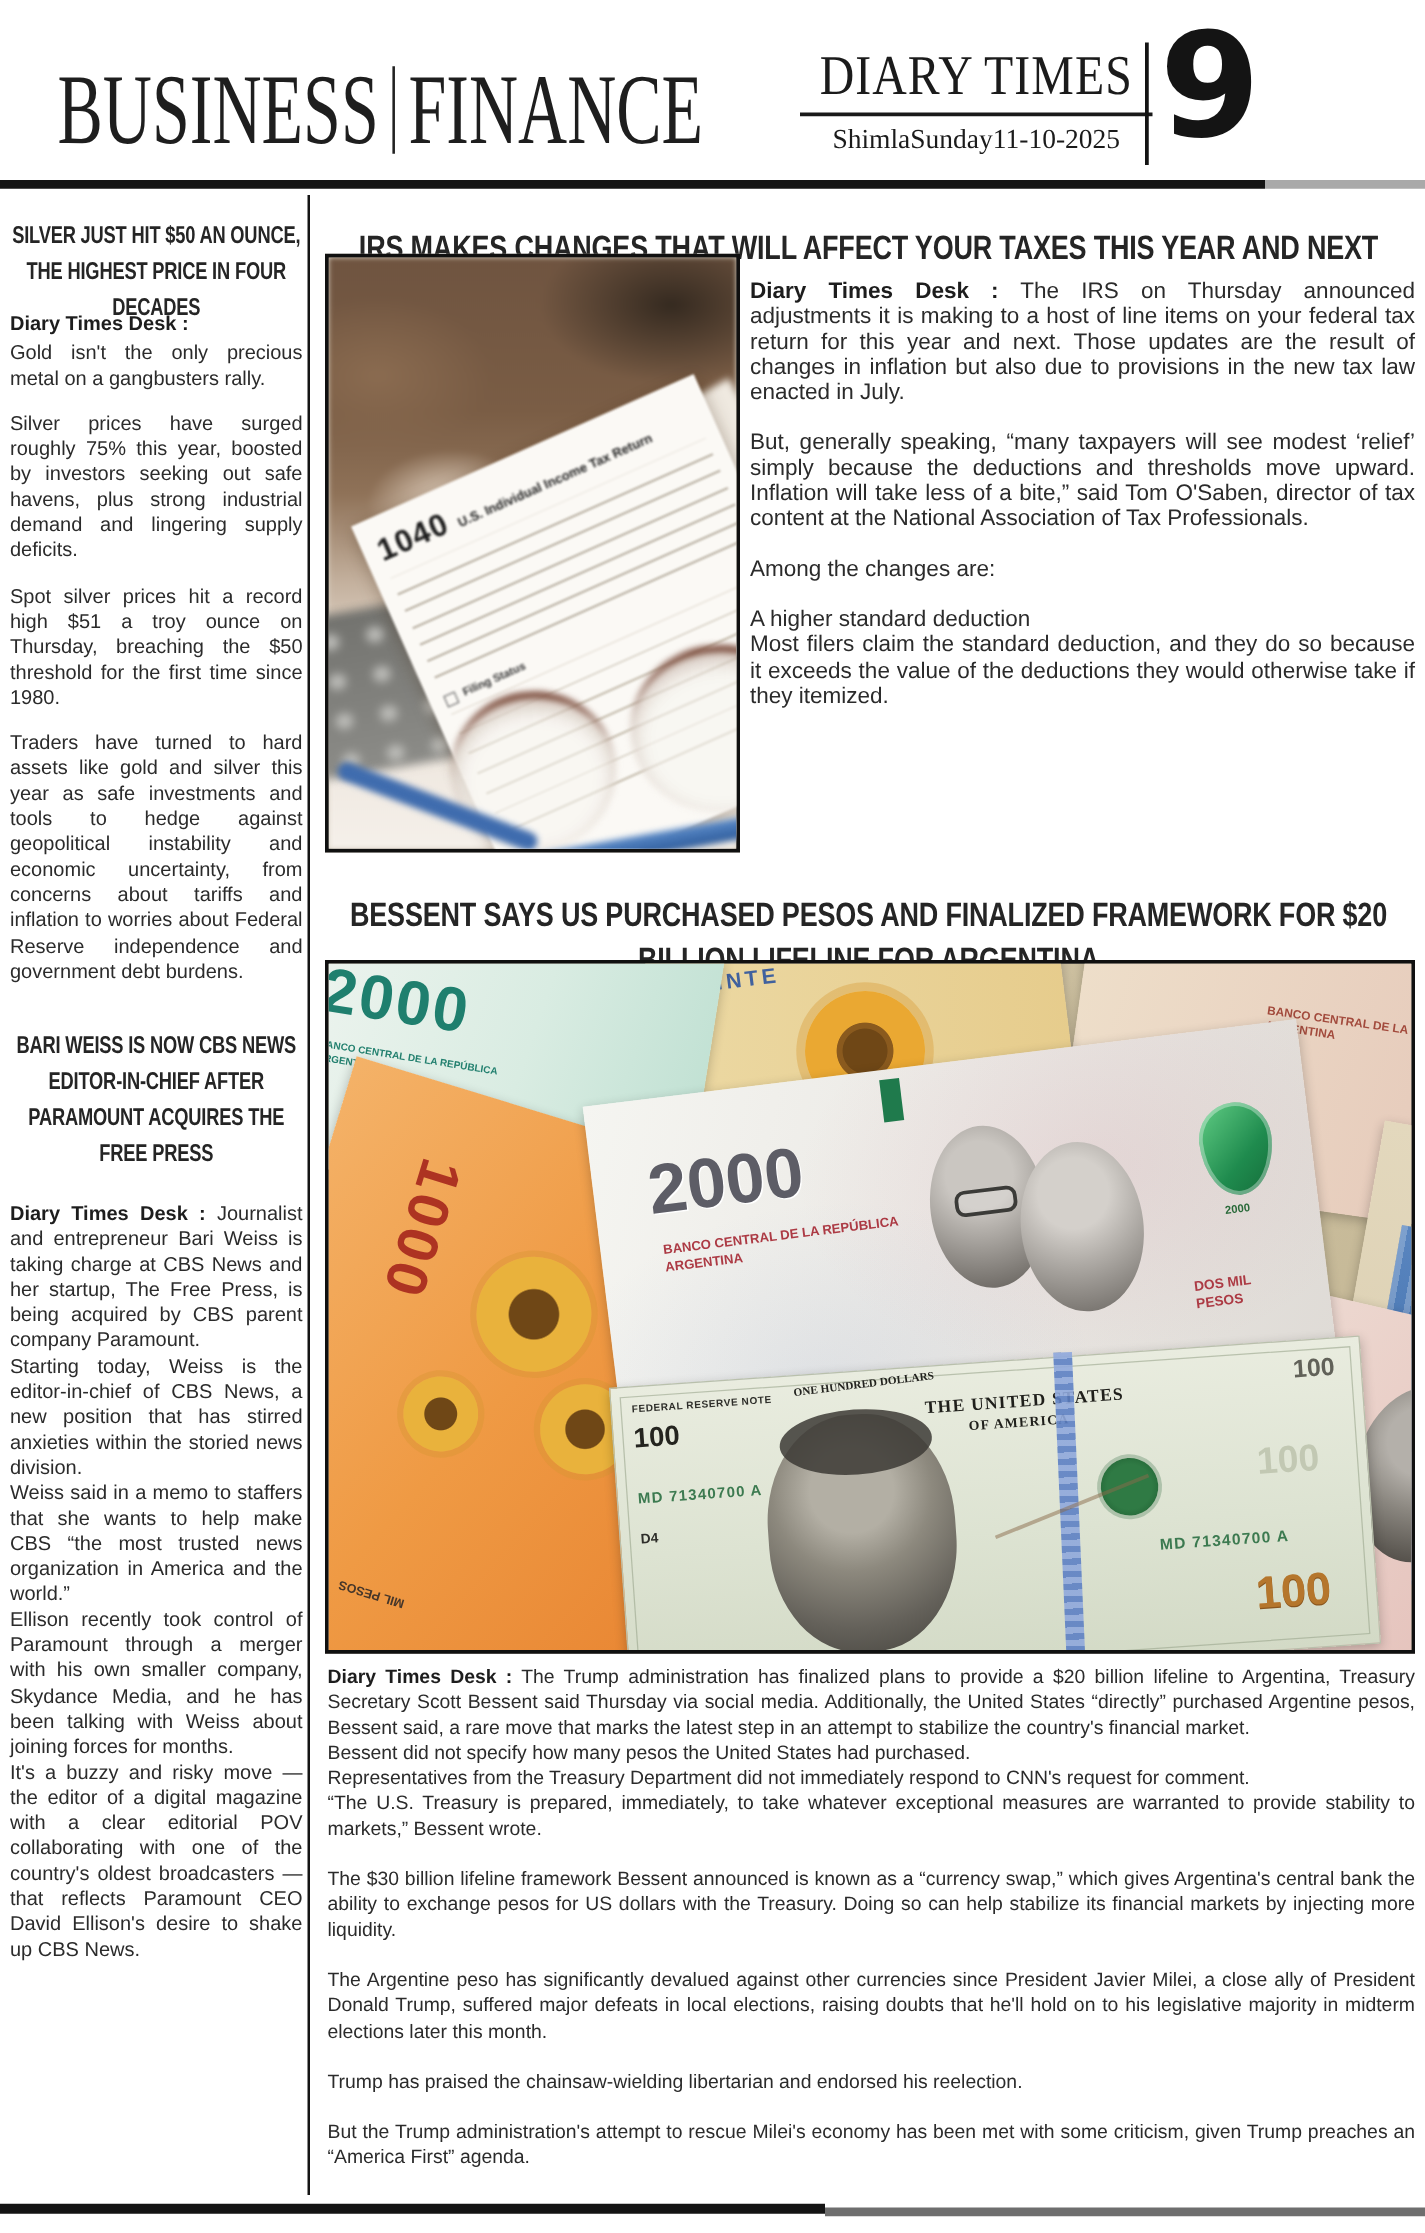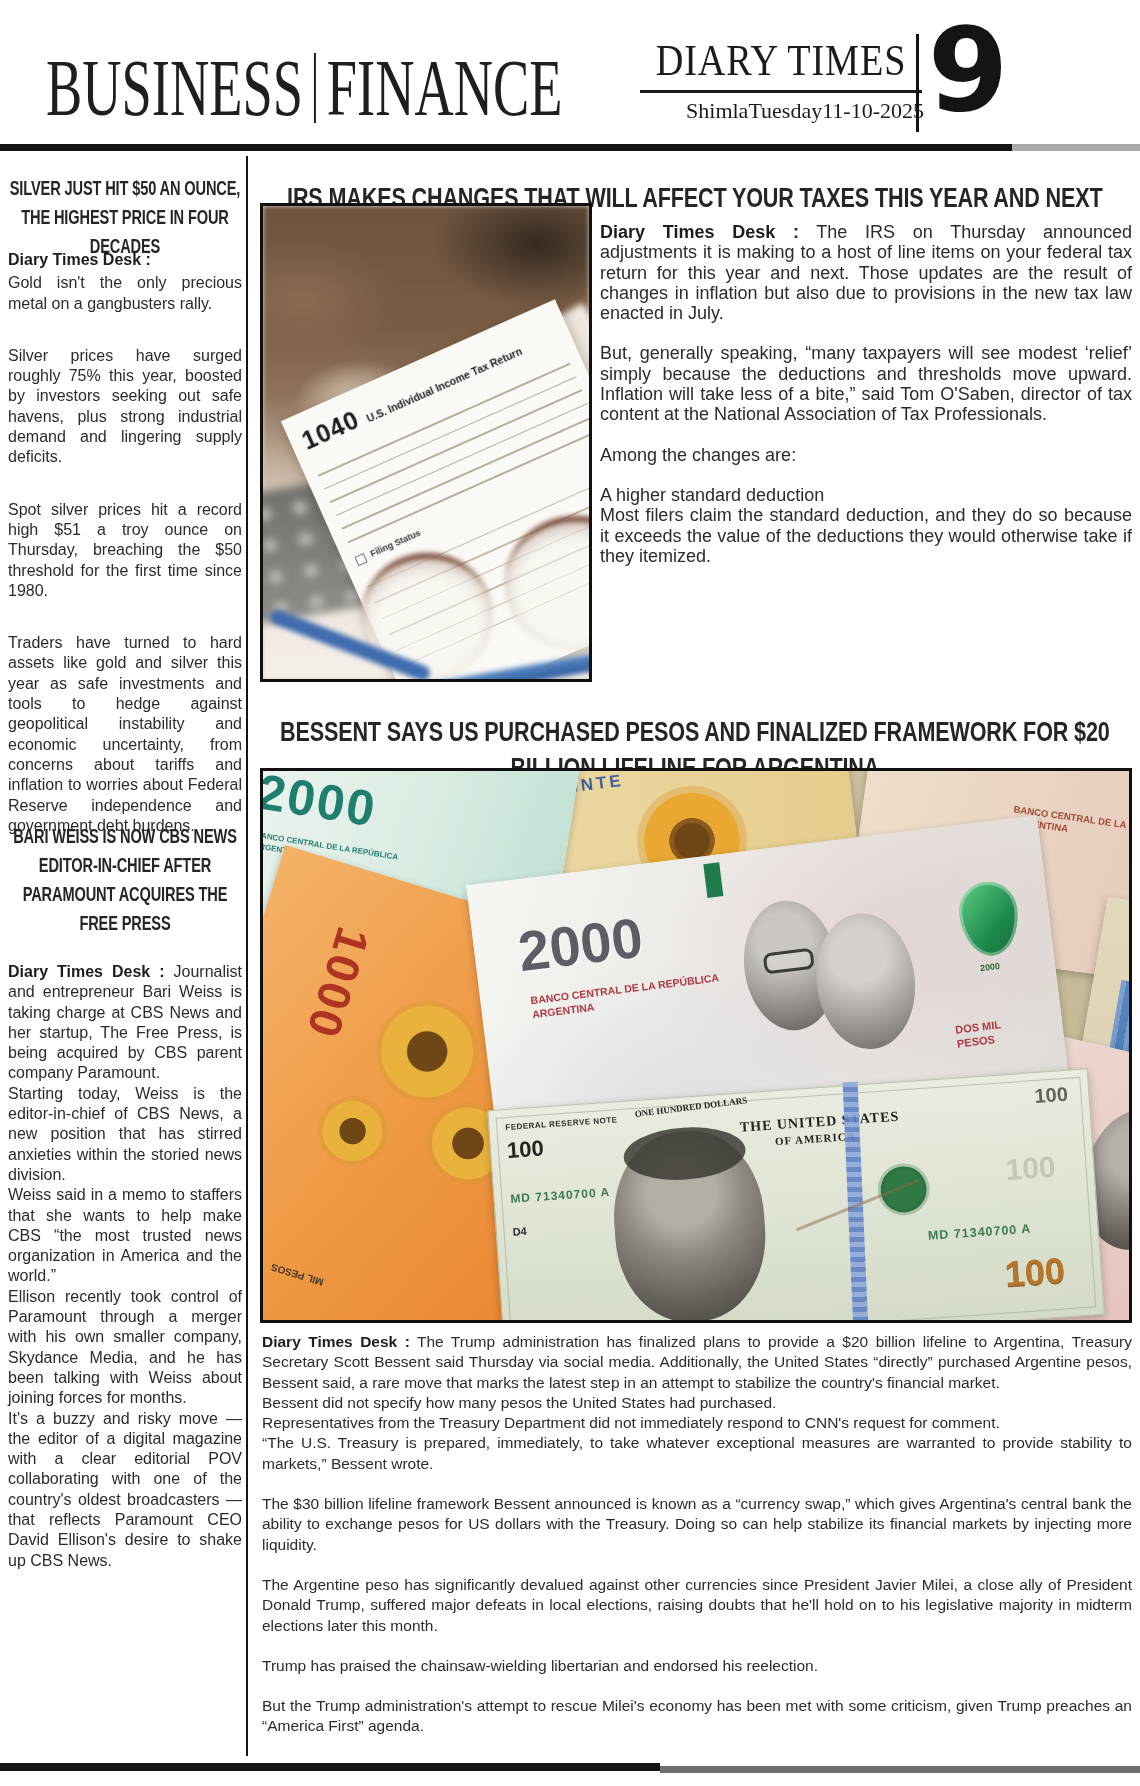--- a/index.html
+++ b/index.html
@@ -11,30 +11,30 @@
   .rule{background:#141414}
   
   .hl{font-weight:700;color:#252525;text-align:center;font-family:"Liberation Sans",sans-serif}
   .hl-side{font-size:19.5px;line-height:29px;width:312px;transform:scaleX(.75);transform-origin:left top;letter-spacing:-.2px}
   .hl-main{font-size:27px;line-height:36px;width:1092px;transform:scaleX(.8);transform-origin:left top;letter-spacing:-.2px}
   
   .body-s{font-size:16px;line-height:20.3px;text-align:justify}
   .body-m{font-size:18px;line-height:20.3px;text-align:justify}
   .body-b{font-size:15.5px;line-height:20.3px;text-align:justify}
   .byl{font-weight:700;color:#1d1d1d}
-  .gap{margin-top:32px}
+  .gap{margin-top:16px}
   .gapb{margin-top:20px}
   
   #mast-left{left:46px;top:40px;height:96px;display:flex;align-items:center;gap:16px;
      font-size:80px;color:#1e1e1e;transform:scaleX(.68);transform-origin:left center;white-space:nowrap}
   #mast-left .bar{width:3px;height:70px;background:#222}
   #mast-right{left:630px;top:34px;width:302px;text-align:center;color:#1b1b1b}
   #mast-right .title{font-size:45px;letter-spacing:1px;transform:scaleX(.85);transform-origin:center;white-space:nowrap}
   #mast-right .mrule{height:2.5px;background:#1a1a1a;margin:4px 10px 5px}
-  #mast-right .dateline{display:flex;justify-content:flex-end;padding:0 8px;font-size:22px}
+  #mast-right .dateline{display:flex;justify-content:center;padding:0 8px;font-size:22px}
   #pgnum{left:922px;top:12px;width:92px;text-align:center;font-size:116px;font-weight:700;
          font-family:"DejaVu Sans",sans-serif;color:#141414;line-height:1}
   
   .photo{position:absolute;border:3px solid #101010;box-sizing:border-box;overflow:hidden;background:#d8d0c2}
   .photo *{position:absolute}
   .nt{font-family:"Liberation Sans",sans-serif}
   .note{box-shadow:0 3px 9px rgba(0,0,0,.24)}
   
   #taxp .bg{inset:0;background:
      radial-gradient(150px 90px at 84% 8%, #352a20 0%, rgba(53,42,32,0) 70%),
@@ -149,21 +149,21 @@
     <span>BUSINESS</span>
     <span class="bar"></span>
     <span>FINANCE</span>
   </div>
 
   <div id="mast-right" class="abs serif">
     <div class="title">DIARY TIMES</div>
     <div class="mrule"></div>
     <div class="dateline">
       <span>Shimla</span>
-      <span>Tuesday</span>
+      <span>Sunday</span>
       <span>11-10-2025</span>
     </div>
   </div>
 
   <div class="abs rule" style="left:916px;top:34px;width:2.5px;height:98px"></div>
   <div id="pgnum" class="abs">9</div>
 
   <div class="abs rule" style="left:0;top:144px;width:1012px;height:7px"></div>
   <div class="abs" style="left:1012px;top:144px;width:128px;height:7px;background:#a9a9a9"></div>
 </header>

